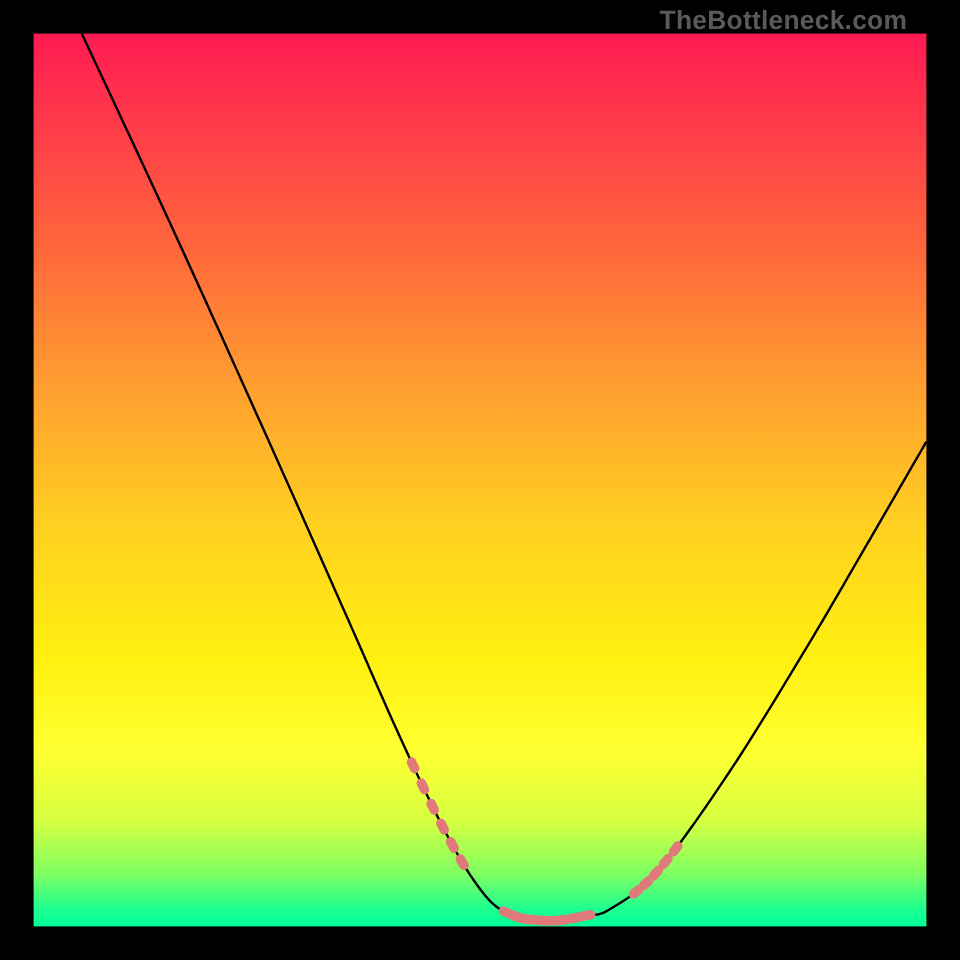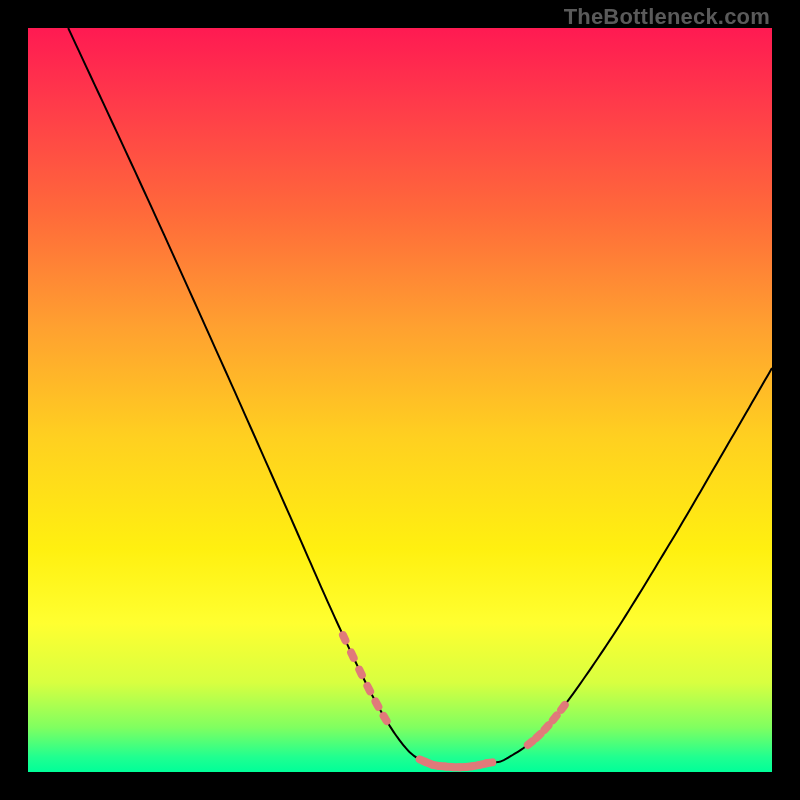--- a/index.html
+++ b/index.html
@@ -27,21 +27,21 @@
       #ffff30 80%,
       #d8ff40 88%,
       #80ff60 94%,
       #20ff90 98%,
       #00ff99 100%
     );
   }
   .watermark {
     position: absolute;
     top: 4px;
-    right: 30px;
+    right: 44px;
     font-family: Arial, Helvetica, sans-serif;
     font-size: 22px;
     font-weight: 600;
     color: #5a5a5a;
     letter-spacing: 0.2px;
   }
   svg.curve {
     position: absolute;
     left: 0;
     top: 0;

